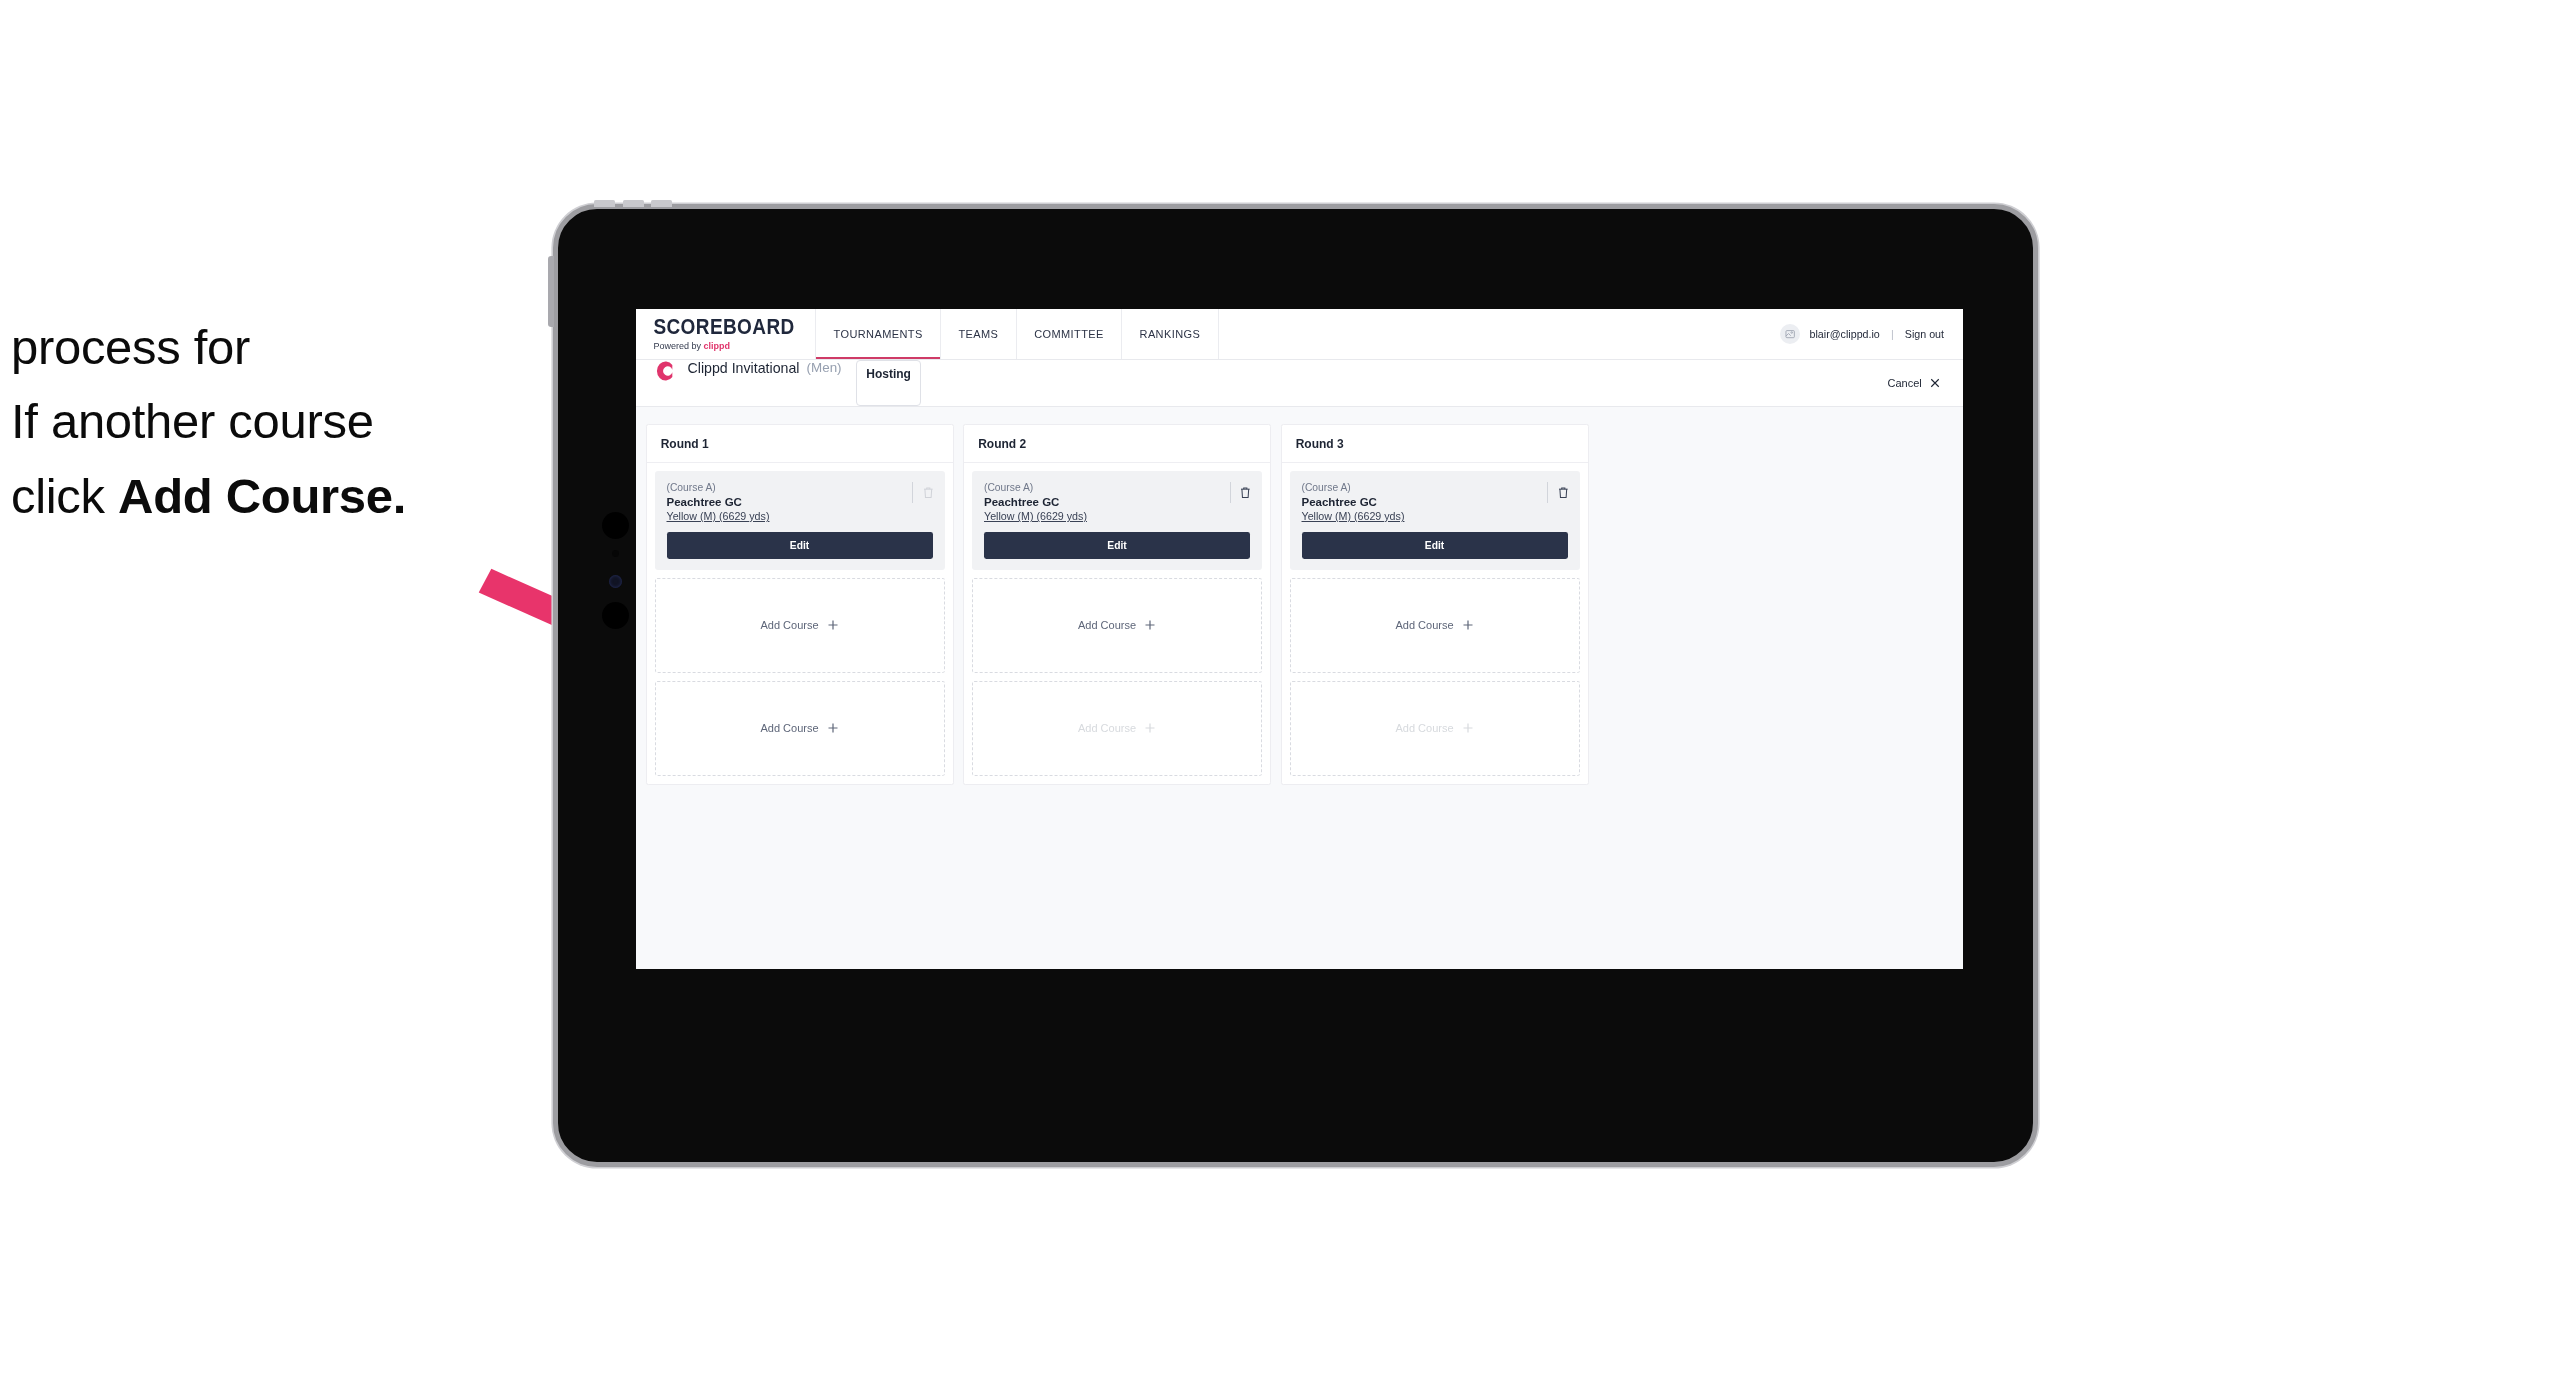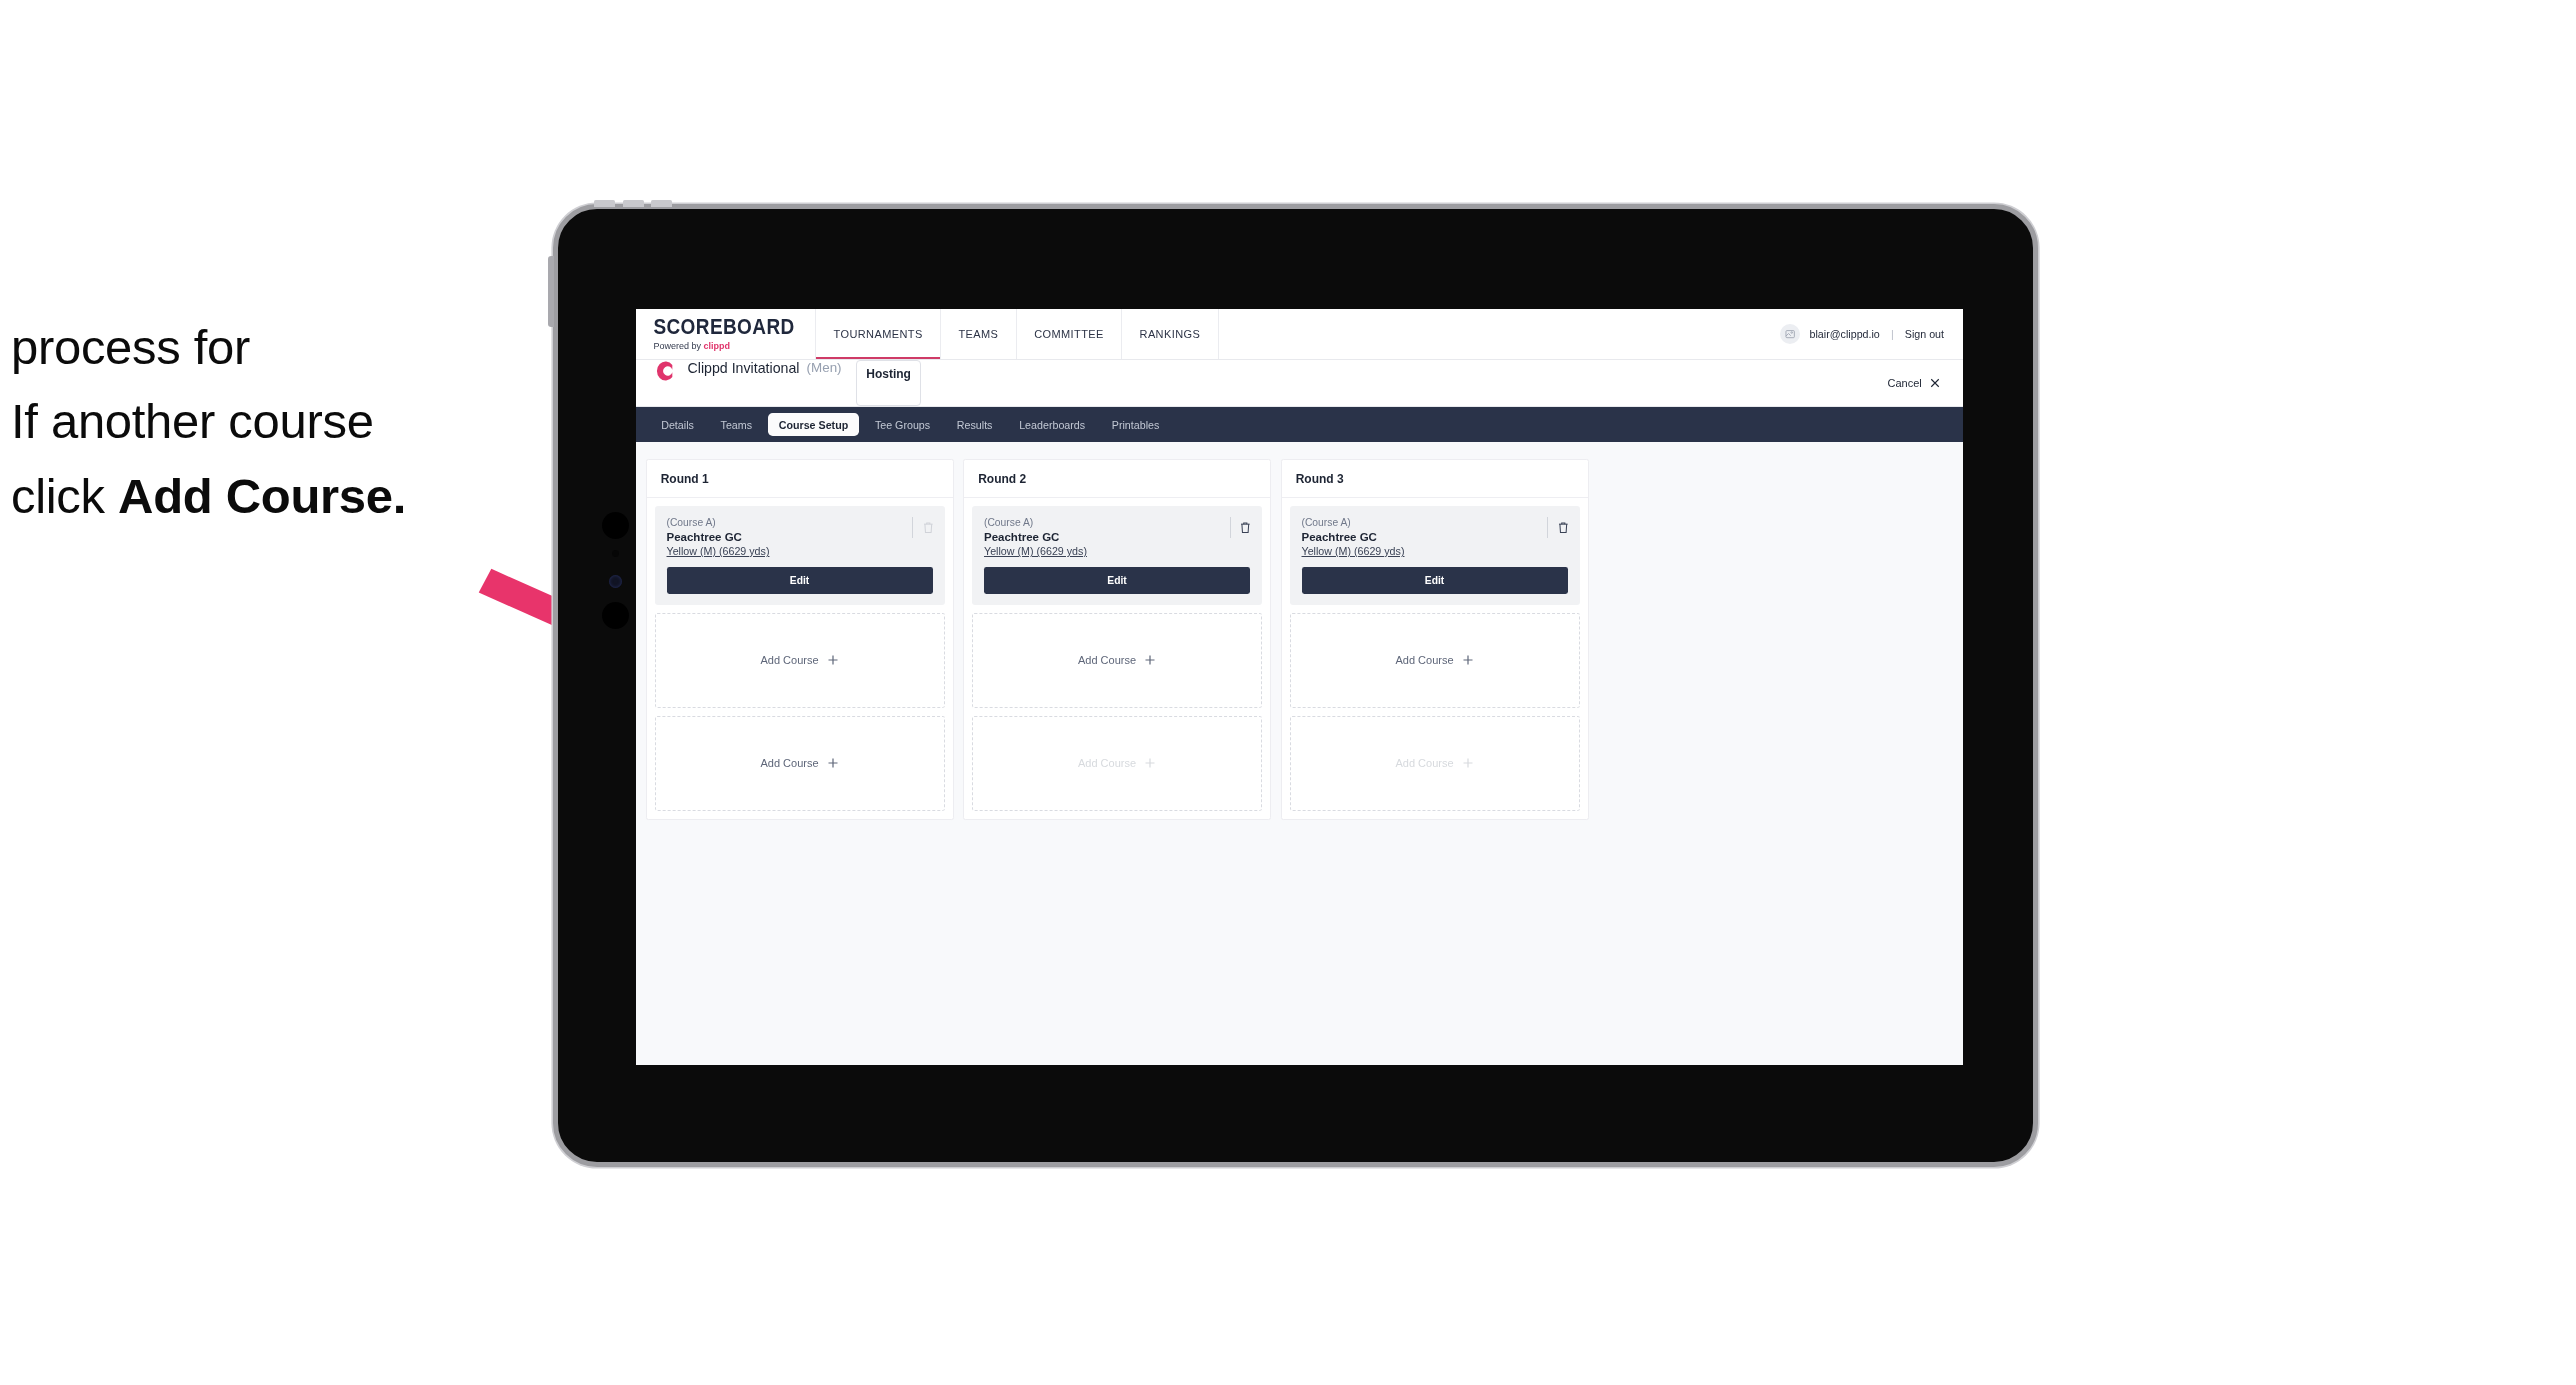--- a/index.html
+++ b/index.html
@@ -114,21 +114,21 @@
     background: #000;
     border-radius: 50%;
   }
 
   
   #viewport {
     position: absolute;
     left: 78px;
     top: 100px;
     width: 1327px;
-    height: 756px;
+    height: 660px;
     background: #f8f9fb;
     overflow: hidden;
   }
 
   
   #topbar {
     height: 51px;
     background: #ffffff;
     display: flex;
     align-items: stretch;
@@ -438,29 +438,20 @@
         <span id="hosting-badge">Hosting</span>
         <div id="tourney-spacer"></div>
         <div id="cancel-btn">
           <span>Cancel</span>
           <svg width="12" height="12" viewBox="0 0 16 16" stroke="#1d2433" stroke-width="1.5" fill="none">
             <path d="M3 3 L13 13 M13 3 L3 13"></path>
           </svg>
         </div>
       </div>
 
-      <div id="subtabs">
-        <div class="subtab"><span>Details</span></div>
-        <div class="subtab"><span>Teams</span></div>
-        <div class="subtab active"><span>Course Setup</span></div>
-        <div class="subtab"><span>Tee Groups</span></div>
-        <div class="subtab"><span>Results</span></div>
-        <div class="subtab"><span>Leaderboards</span></div>
-        <div class="subtab"><span>Printables</span></div>
-      </div>
 
       <div id="rounds-area">
 
         <div class="round-col">
           <div class="round-head">Round 1</div>
           <div class="round-body">
             <div class="course-card">
               <div class="card-tools">
                 <div class="tool-divider"></div>
                 <div class="trash-btn faded">

